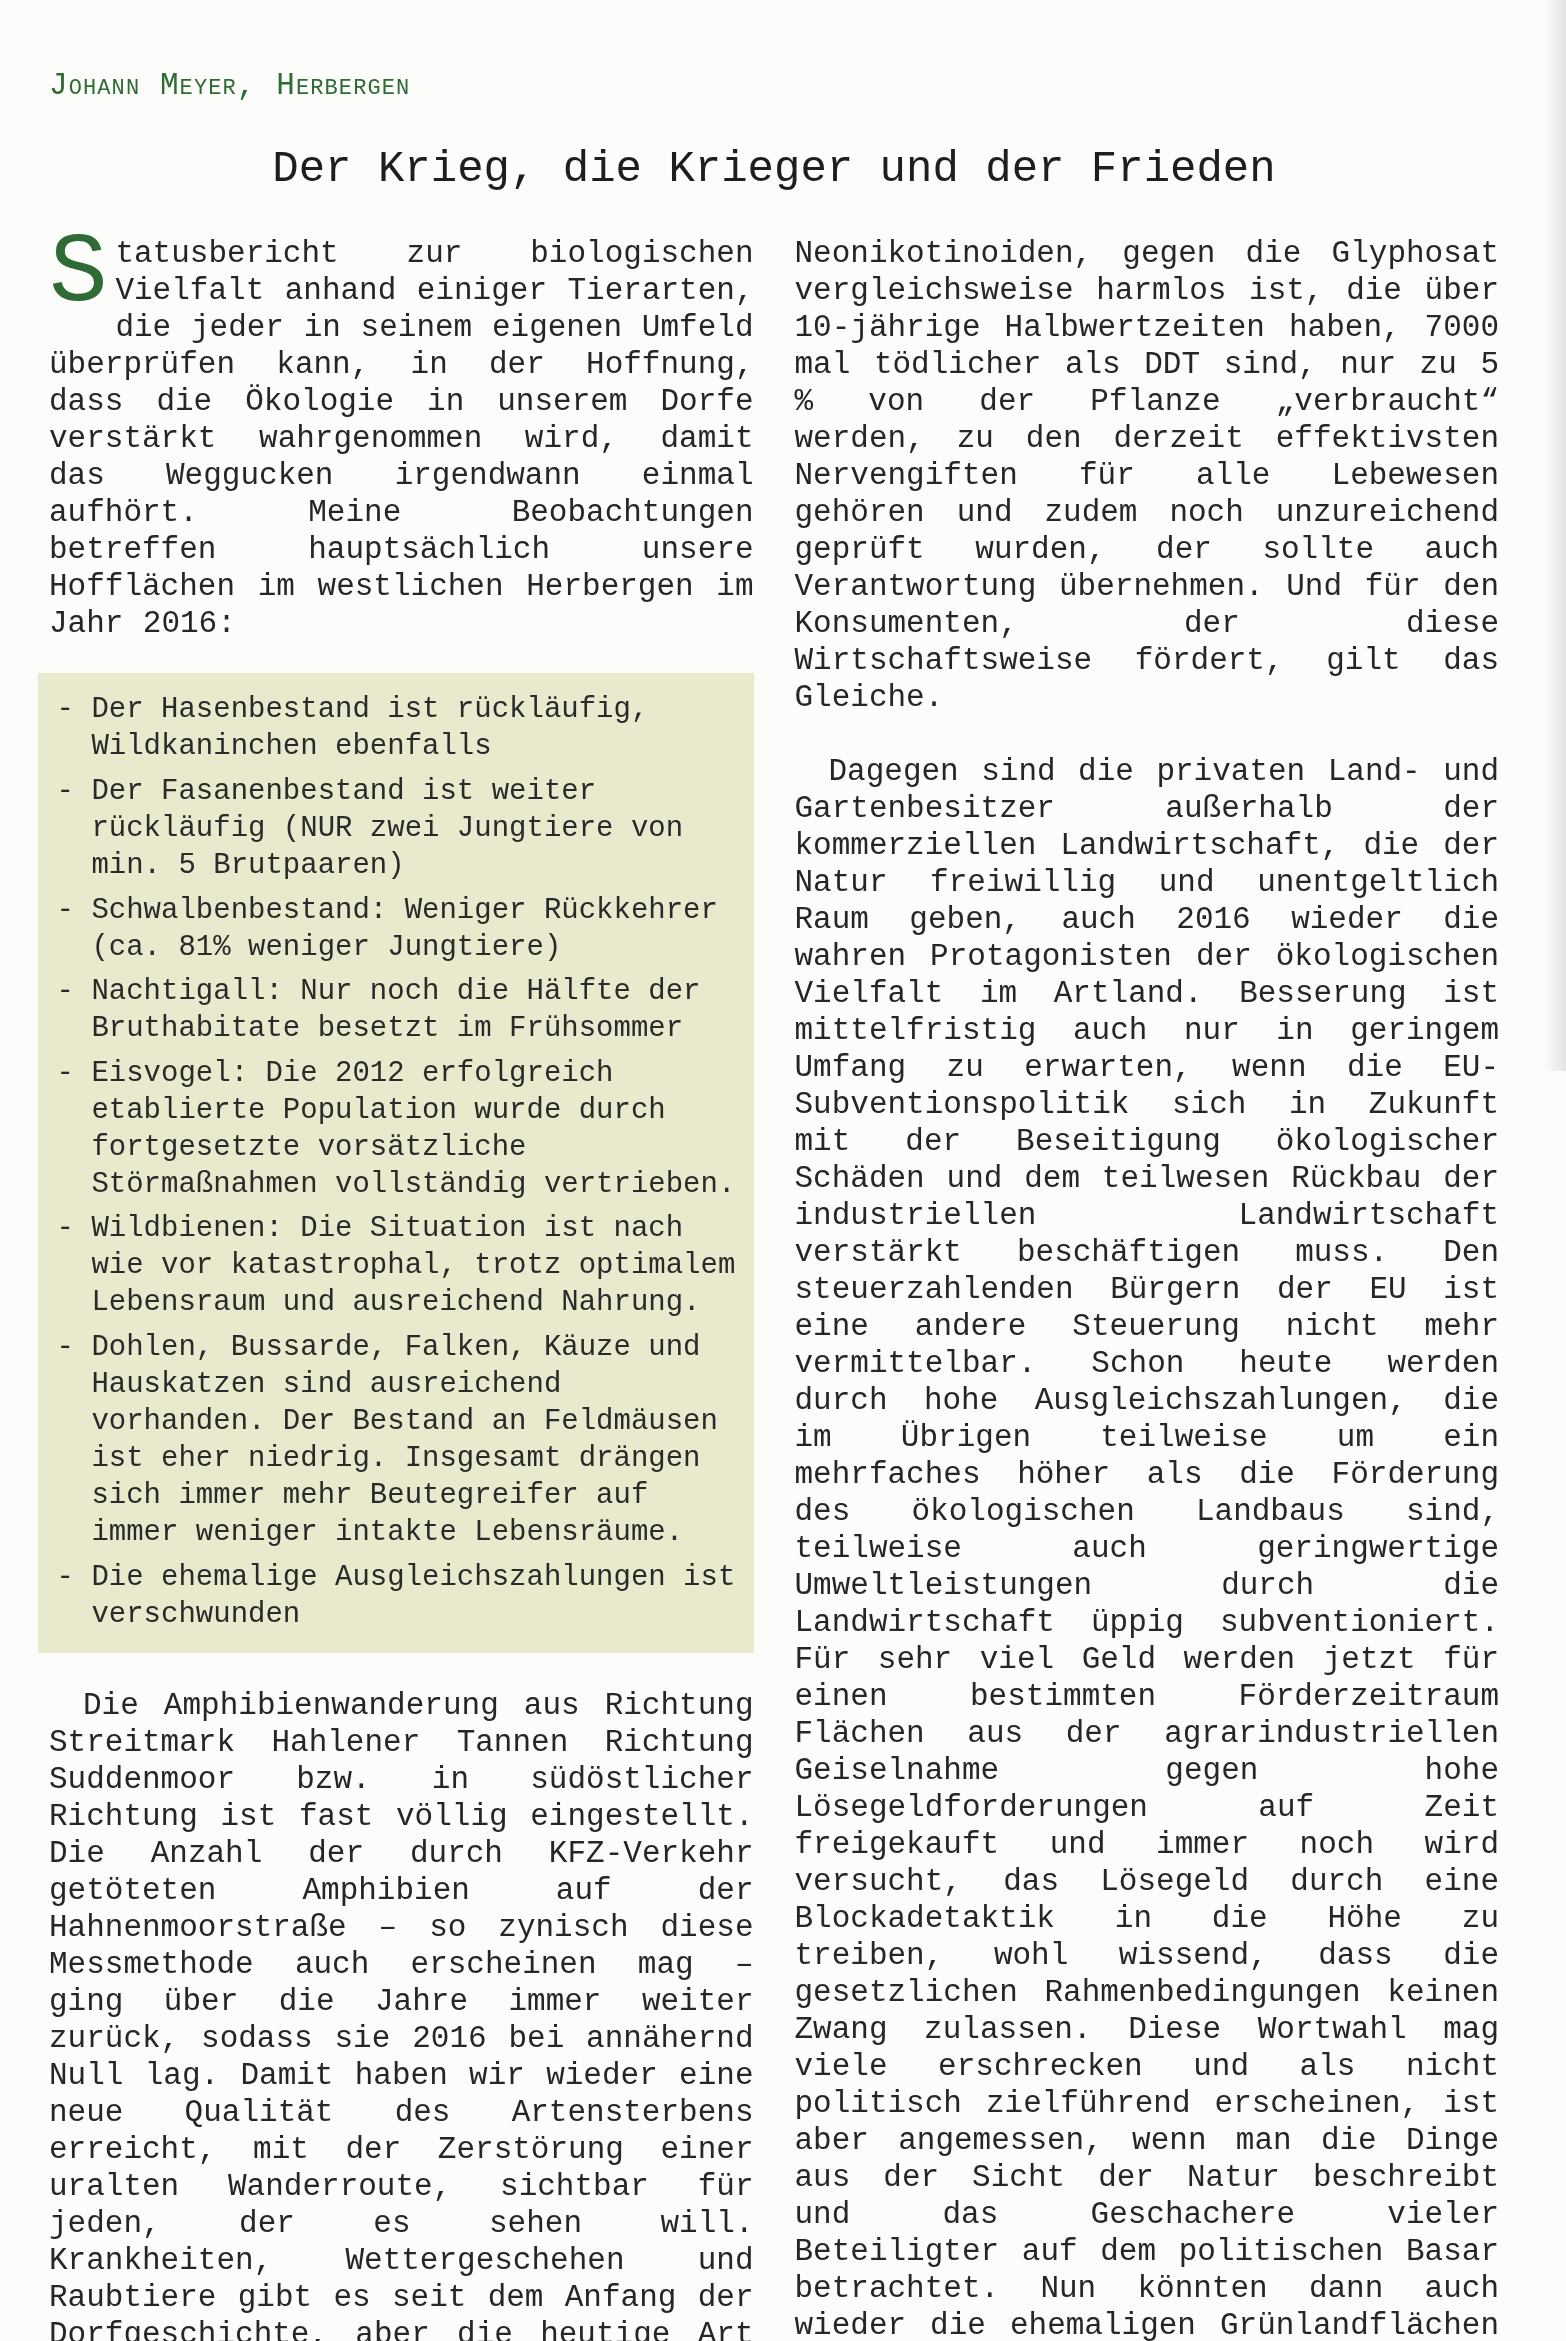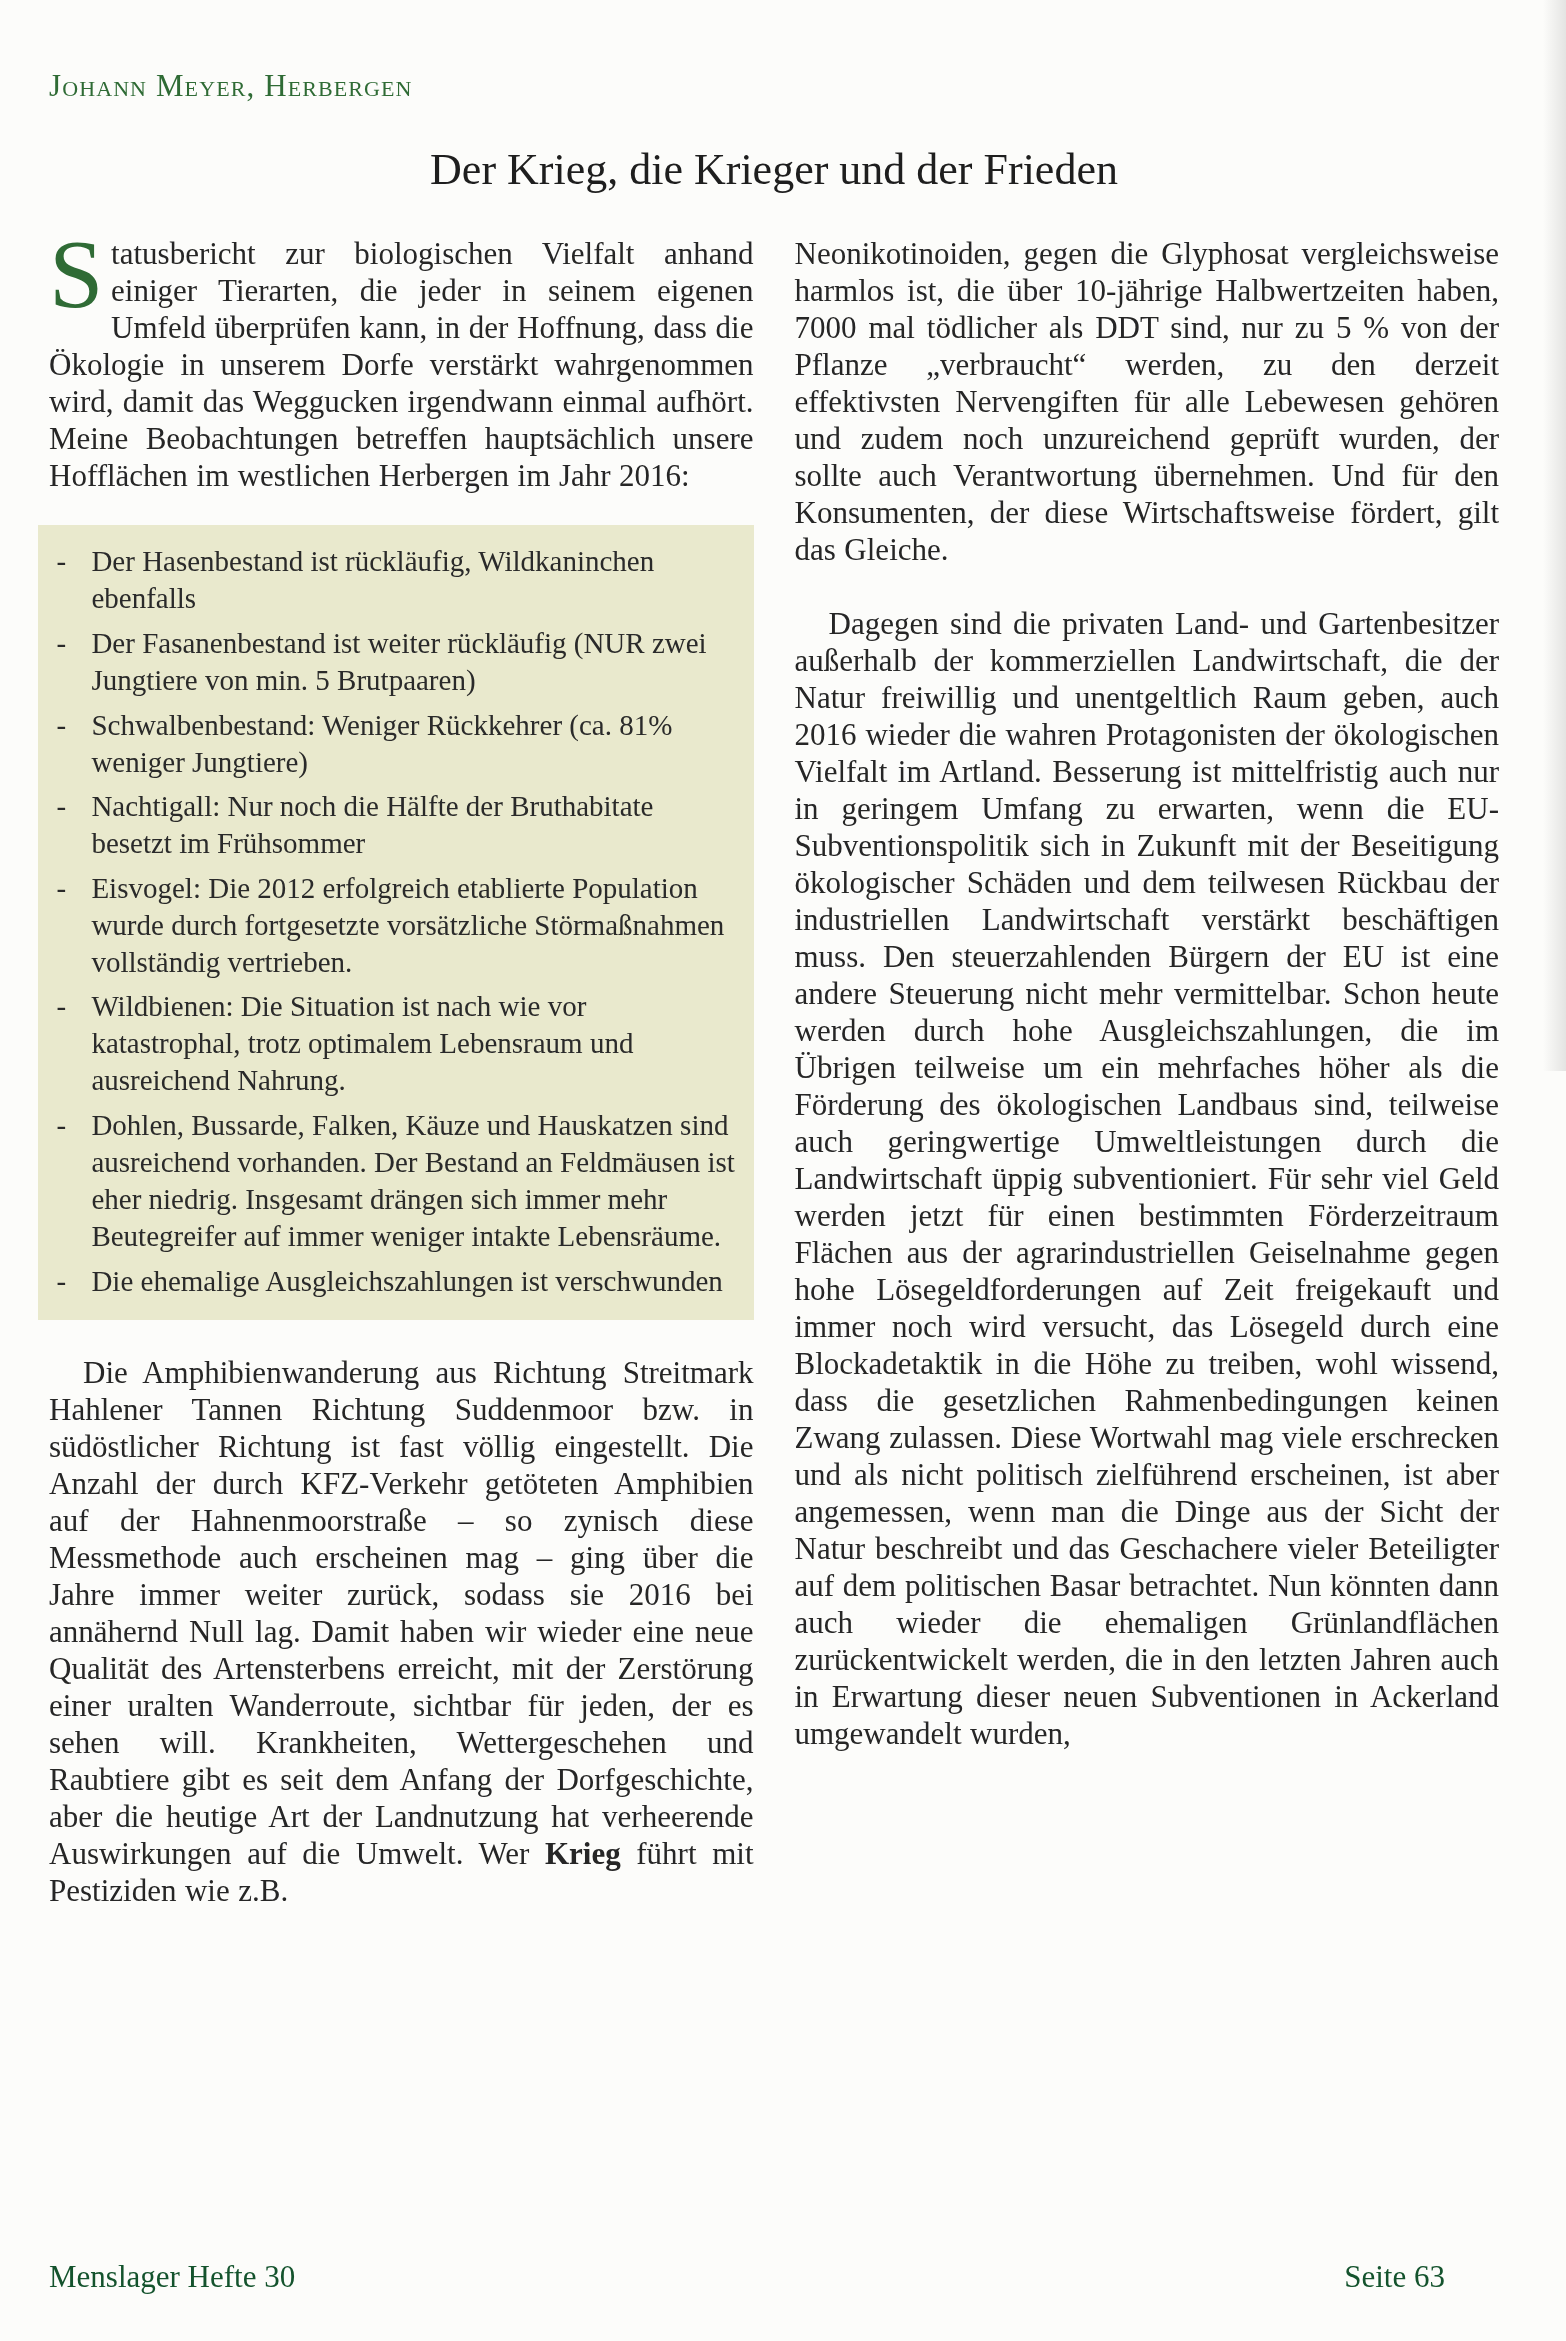--- a/index.html
+++ b/index.html
@@ -11,21 +11,21 @@
     position: relative;
     width: 1566px;
     height: 2342px;
     margin: 0 auto;
     background: #fcfcfa;
     box-sizing: border-box;
     padding: 44px 67px 46px 49px;
     display: flex;
     flex-direction: column;
     overflow: hidden;
-    font-family: Liberation Serif, serif;
+    font-family: Liberation Mono, monospace;
     color: #262626;
   }
   .scan-shadow {
     position: absolute;
     top: 0;
     right: 0;
     width: 23px;
     height: 1071px;
     background: linear-gradient(to right, rgba(0,0,0,0) 0%, rgba(120,120,120,0.18) 100%);
     pointer-events: none;

